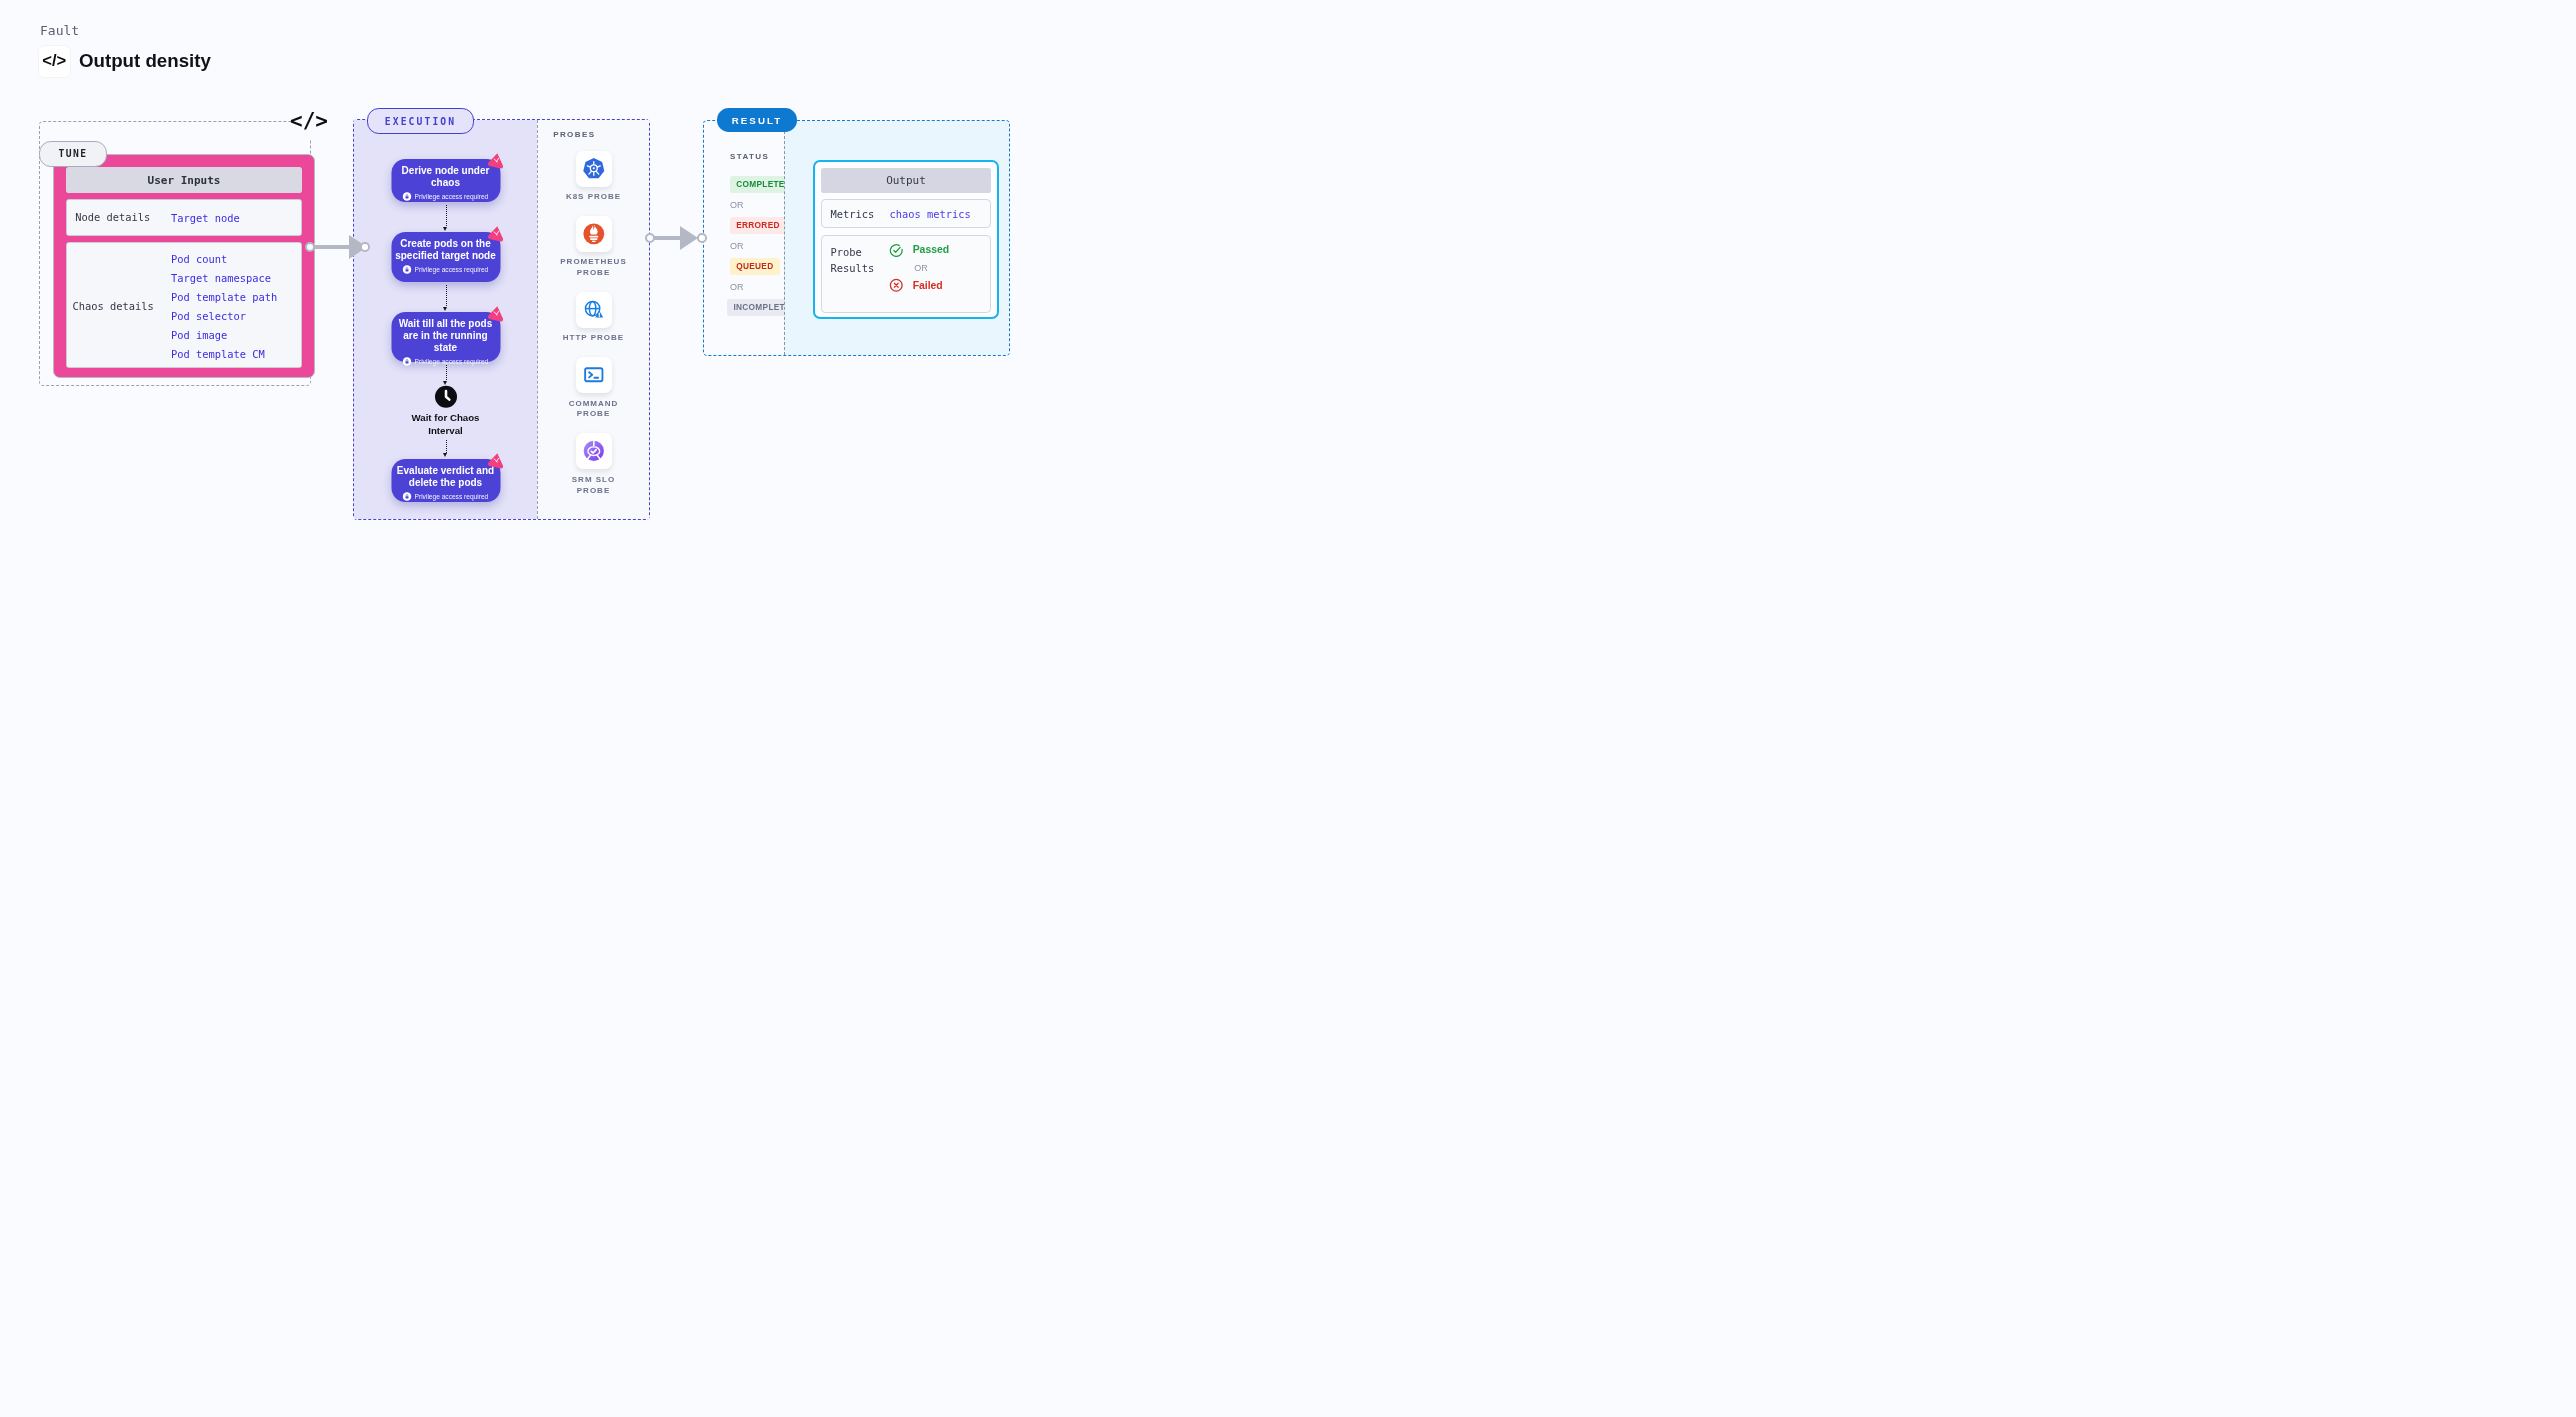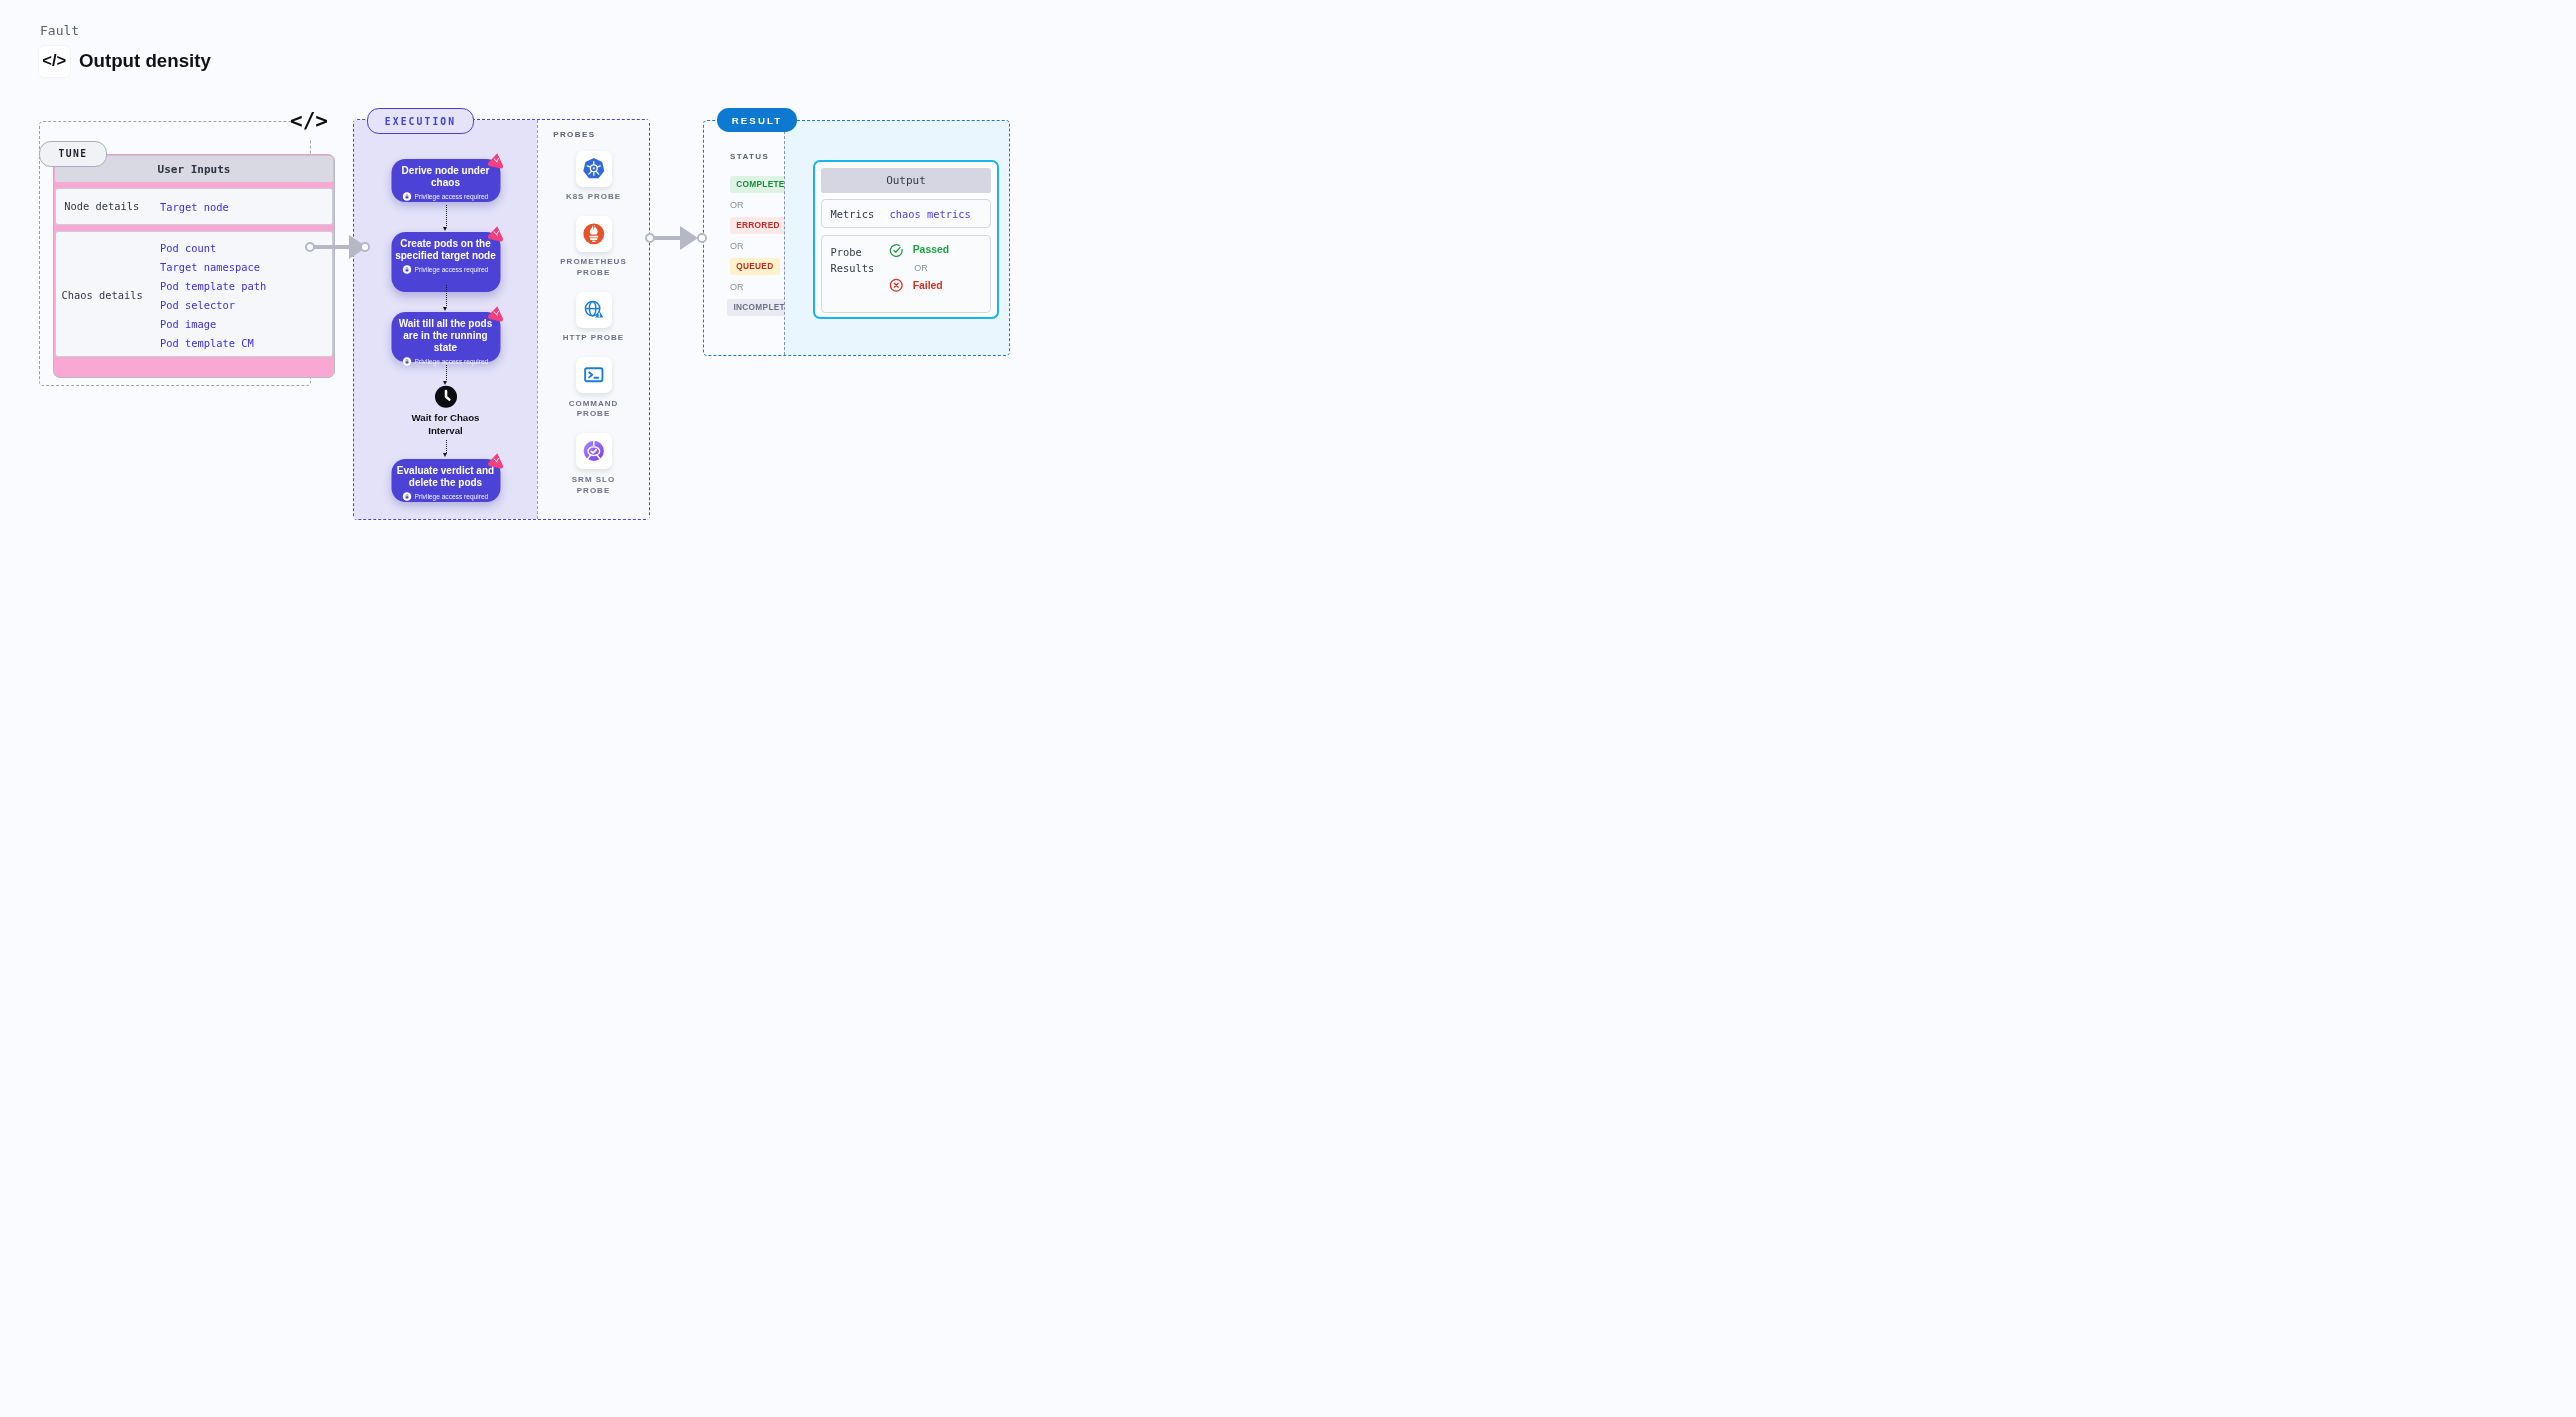--- a/index.html
+++ b/index.html
@@ -17,21 +17,21 @@
   .dashedbox{position:absolute;border:1.4px dashed #9aa0ae;border-radius:4.2px;}
   .pill{position:absolute;z-index:6;display:flex;align-items:center;justify-content:center;
     border-radius:11.8px;font-weight:bold;letter-spacing:2.1px;font-size:9.7px;}
   .seclabel{font-size:8px;font-weight:bold;letter-spacing:1.4px;color:#5b5f73;}
 
   
   .tune-box{left:39px;top:121px;width:270px;height:263px;border-color:#9aa0ae;}
   .tune-pill{left:39px;top:109px;width:66px;height:23.6px;background:#f1f2f6;border:1.4px solid #a7abbc;color:#1d2029;letter-spacing:1.4px;margin-top:32px;}
   .tune-code-icon{position:absolute;left:291px;top:103px;width:36px;height:36px;background:#fafbfe;z-index:6;
     display:flex;align-items:center;justify-content:center;font-size:21px;font-weight:bold;color:#0c0d10;}
-  .ui-card{position:absolute;left:53px;top:154px;width:282px;height:224px;background:#f9a8d4;border:1.4px solid #b6b9c6;border-radius:7px;padding:1px;box-sizing:border-box;}
+  .ui-card{position:absolute;left:53px;top:154px;width:262px;height:224px;background:#ec4899;border:1.4px solid #b6b9c6;border-radius:7px;padding:12px;box-sizing:border-box;}
   .ui-head{height:26px;background:#d8d9e3;border-radius:2.8px;display:flex;align-items:center;justify-content:center;
     font-size:11px;font-weight:600;color:#2e3140;}
   .ui-row{position:relative;border:1px solid #c9cbd6;border-radius:2.8px;background:#f6f7fa;margin-top:6.2px;box-sizing:border-box;}
   .ui-row-label{position:absolute;left:8.3px;font-size:10.4px;color:#343747;}
   .ui-links{position:absolute;left:104px;top:0;display:flex;flex-direction:column;}
   .ui-link{font-size:10.4px;color:#3a2de2;line-height:19px;cursor:pointer;}
 
   
   .harrow{position:absolute;z-index:7;}
   .harrow .line{position:absolute;height:4.8px;background:#b4b8c4;top:-2.4px;}
@@ -156,21 +156,21 @@
               <circle cx="12" cy="12" r="11.5" fill="#ffffff"></circle>
               <rect x="8" y="11" width="8" height="6.3" rx="1.2" fill="#4c43d6"></rect>
               <path d="M9.6 11V9.2a2.4 2.4 0 0 1 4.8 0V11" stroke="#4c43d6" stroke-width="1.6" fill="none"></path>
             </svg>
           <span>Privilege access required</span>
         </div>
       </div>
 
       <div class="vconn" style="top:85px;height:21px;"></div>
 
-      <div class="step-card" style="top:112px;height:60px;">
+      <div class="step-card" style="top:112px;height:50px;">
         <svg class="flag" viewBox="0 0 24 24">
           <path d="M12.6 2.6 L21.9 17.4 A2.6 2.6 0 0 1 19.7 21.4 L4.9 20.2 A2.6 2.6 0 0 1 3 16.1 Z" fill="#f43f7f"></path>
           <path d="M9.5 10.5l4.5 3.2M15 9l-2 4.8" stroke="#ffffff" stroke-width="1.1" stroke-linecap="round"></path>
         </svg>
         <div class="step-title">Create pods on the specified target node</div>
         <div class="priv">
           <svg viewBox="0 0 24 24">
               <circle cx="12" cy="12" r="11.5" fill="#ffffff"></circle>
               <rect x="8" y="11" width="8" height="6.3" rx="1.2" fill="#4c43d6"></rect>
               <path d="M9.6 11V9.2a2.4 2.4 0 0 1 4.8 0V11" stroke="#4c43d6" stroke-width="1.6" fill="none"></path>

